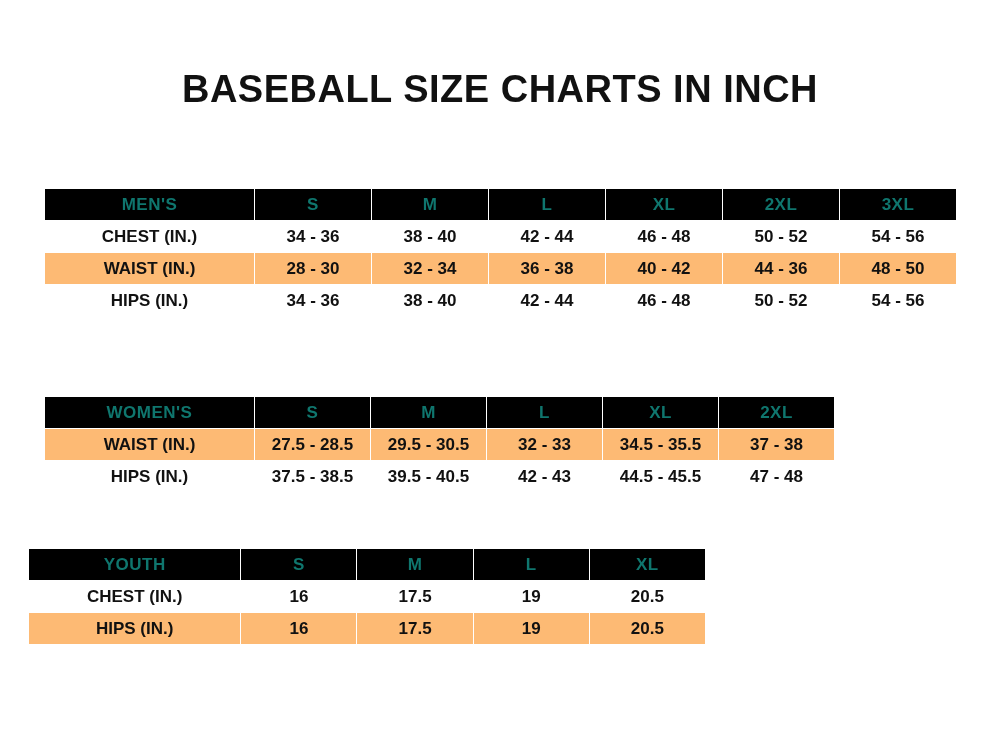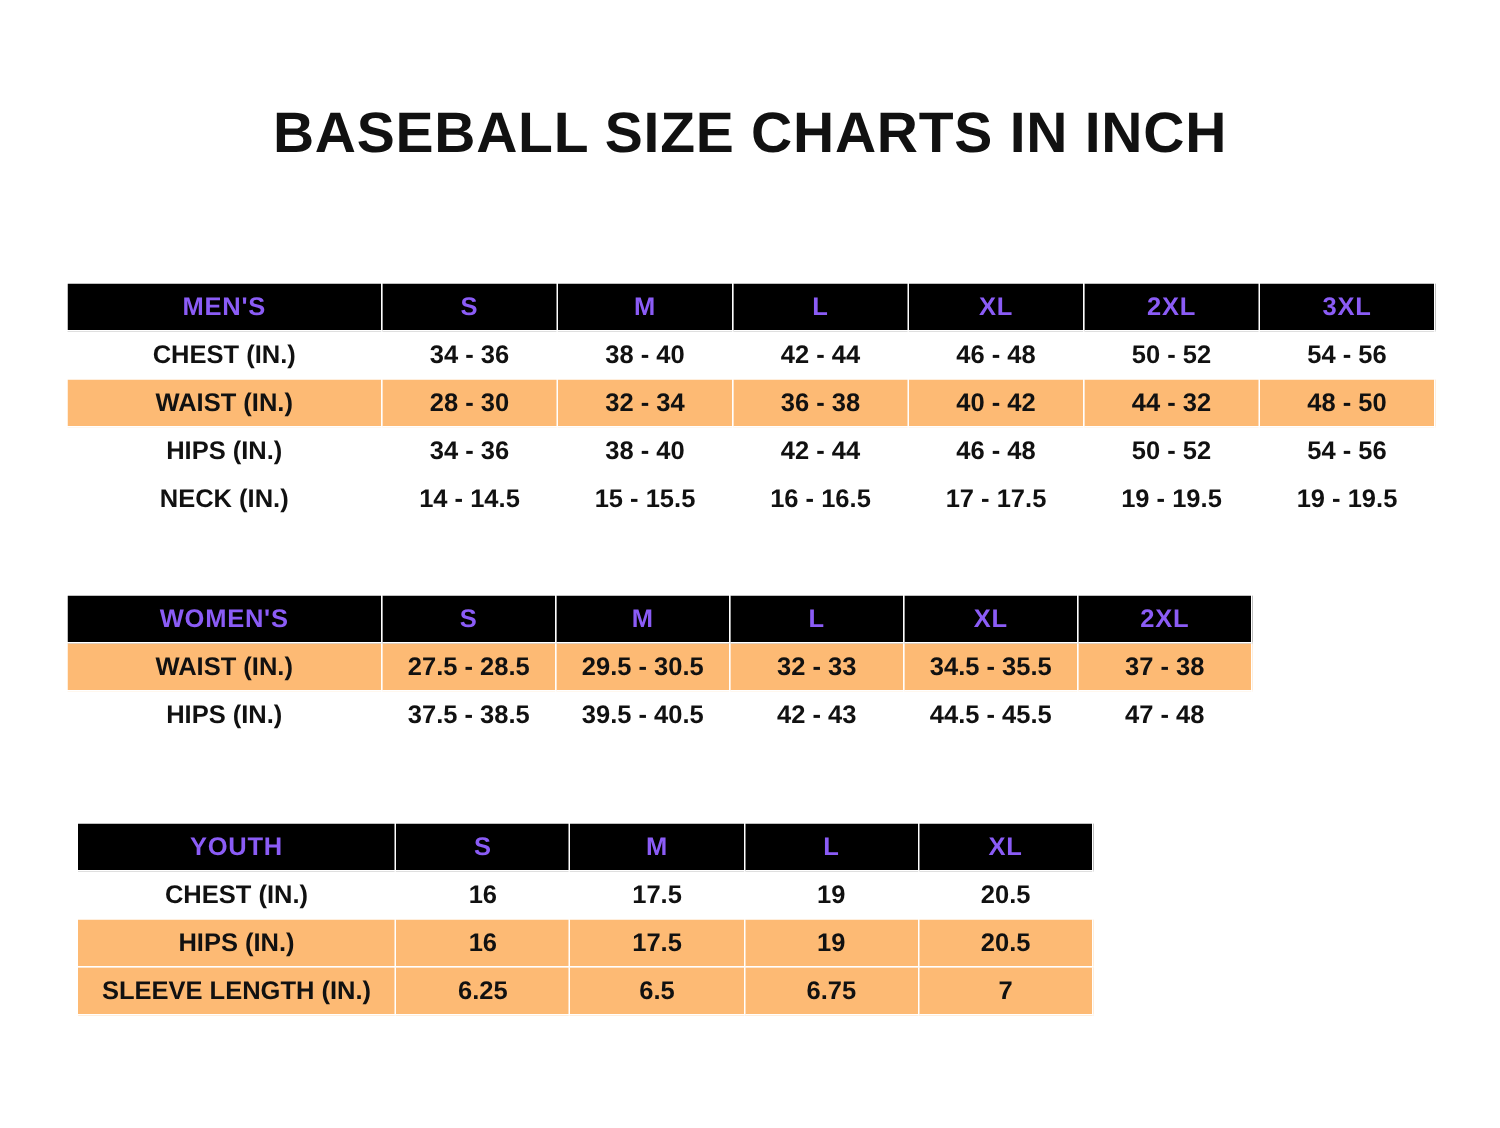--- a/index.html
+++ b/index.html
@@ -42,21 +42,21 @@
     border: 1px solid #ffffff;
     text-align: center;
     font-weight: bold;
     padding: 0;
     height: 31px;
     line-height: 31px;
     white-space: nowrap;
   }
   thead th {
     background: #000000;
-    color: #8b5cf6;
+    color: #0f766e;
     font-size: 17px;
     letter-spacing: 0.5px;
   }
   tbody td {
     background: #ffffff;
     color: #111111;
   }
   tbody tr.alt td {
     background: #fdba74;
   }
@@ -77,21 +77,21 @@
     top: 396px;
     left: 44px;
     width: 790px;
   }
   #womens-table col.c0 { width: 210px; }
   #womens-table col.cx { width: 116px; }
 
   
   #youth-table {
     top: 548px;
-    left: 51px;
+    left: 28px;
     width: 678px;
   }
   #youth-table col.c0 { width: 212px; }
   #youth-table col.cx { width: 116px; }
 
   #youth-table thead th:first-child { text-align: center; }
 </style>
 </head>
 <body>
 
@@ -129,40 +129,31 @@
         <td>46 - 48</td>
         <td>50 - 52</td>
         <td>54 - 56</td>
       </tr>
       <tr class="alt">
         <td class="rowlabel">WAIST (IN.)</td>
         <td>28 - 30</td>
         <td>32 - 34</td>
         <td>36 - 38</td>
         <td>40 - 42</td>
-        <td>44 - 32</td>
+        <td>44 - 36</td>
         <td>48 - 50</td>
       </tr>
       <tr>
         <td class="rowlabel">HIPS (IN.)</td>
         <td>34 - 36</td>
         <td>38 - 40</td>
         <td>42 - 44</td>
         <td>46 - 48</td>
         <td>50 - 52</td>
         <td>54 - 56</td>
-      </tr>
-      <tr>
-        <td class="rowlabel">NECK (IN.)</td>
-        <td>14 - 14.5</td>
-        <td>15 - 15.5</td>
-        <td>16 - 16.5</td>
-        <td>17 - 17.5</td>
-        <td>19 - 19.5</td>
-        <td>19 - 19.5</td>
       </tr>
     </tbody>
   </table>
 
   <table class="sizetable" id="womens-table">
     <colgroup>
       <col class="c0">
         <col class="cx">
         <col class="cx">
         <col class="cx">
@@ -224,23 +215,16 @@
         <td>19</td>
         <td>20.5</td>
       </tr>
       <tr class="alt">
         <td class="rowlabel">HIPS (IN.)</td>
         <td>16</td>
         <td>17.5</td>
         <td>19</td>
         <td>20.5</td>
       </tr>
-      <tr class="alt">
-        <td class="rowlabel">SLEEVE LENGTH (IN.)</td>
-        <td>6.25</td>
-        <td>6.5</td>
-        <td>6.75</td>
-        <td>7</td>
-      </tr>
     </tbody>
   </table>
 
 </div>
 
 </body></html>

